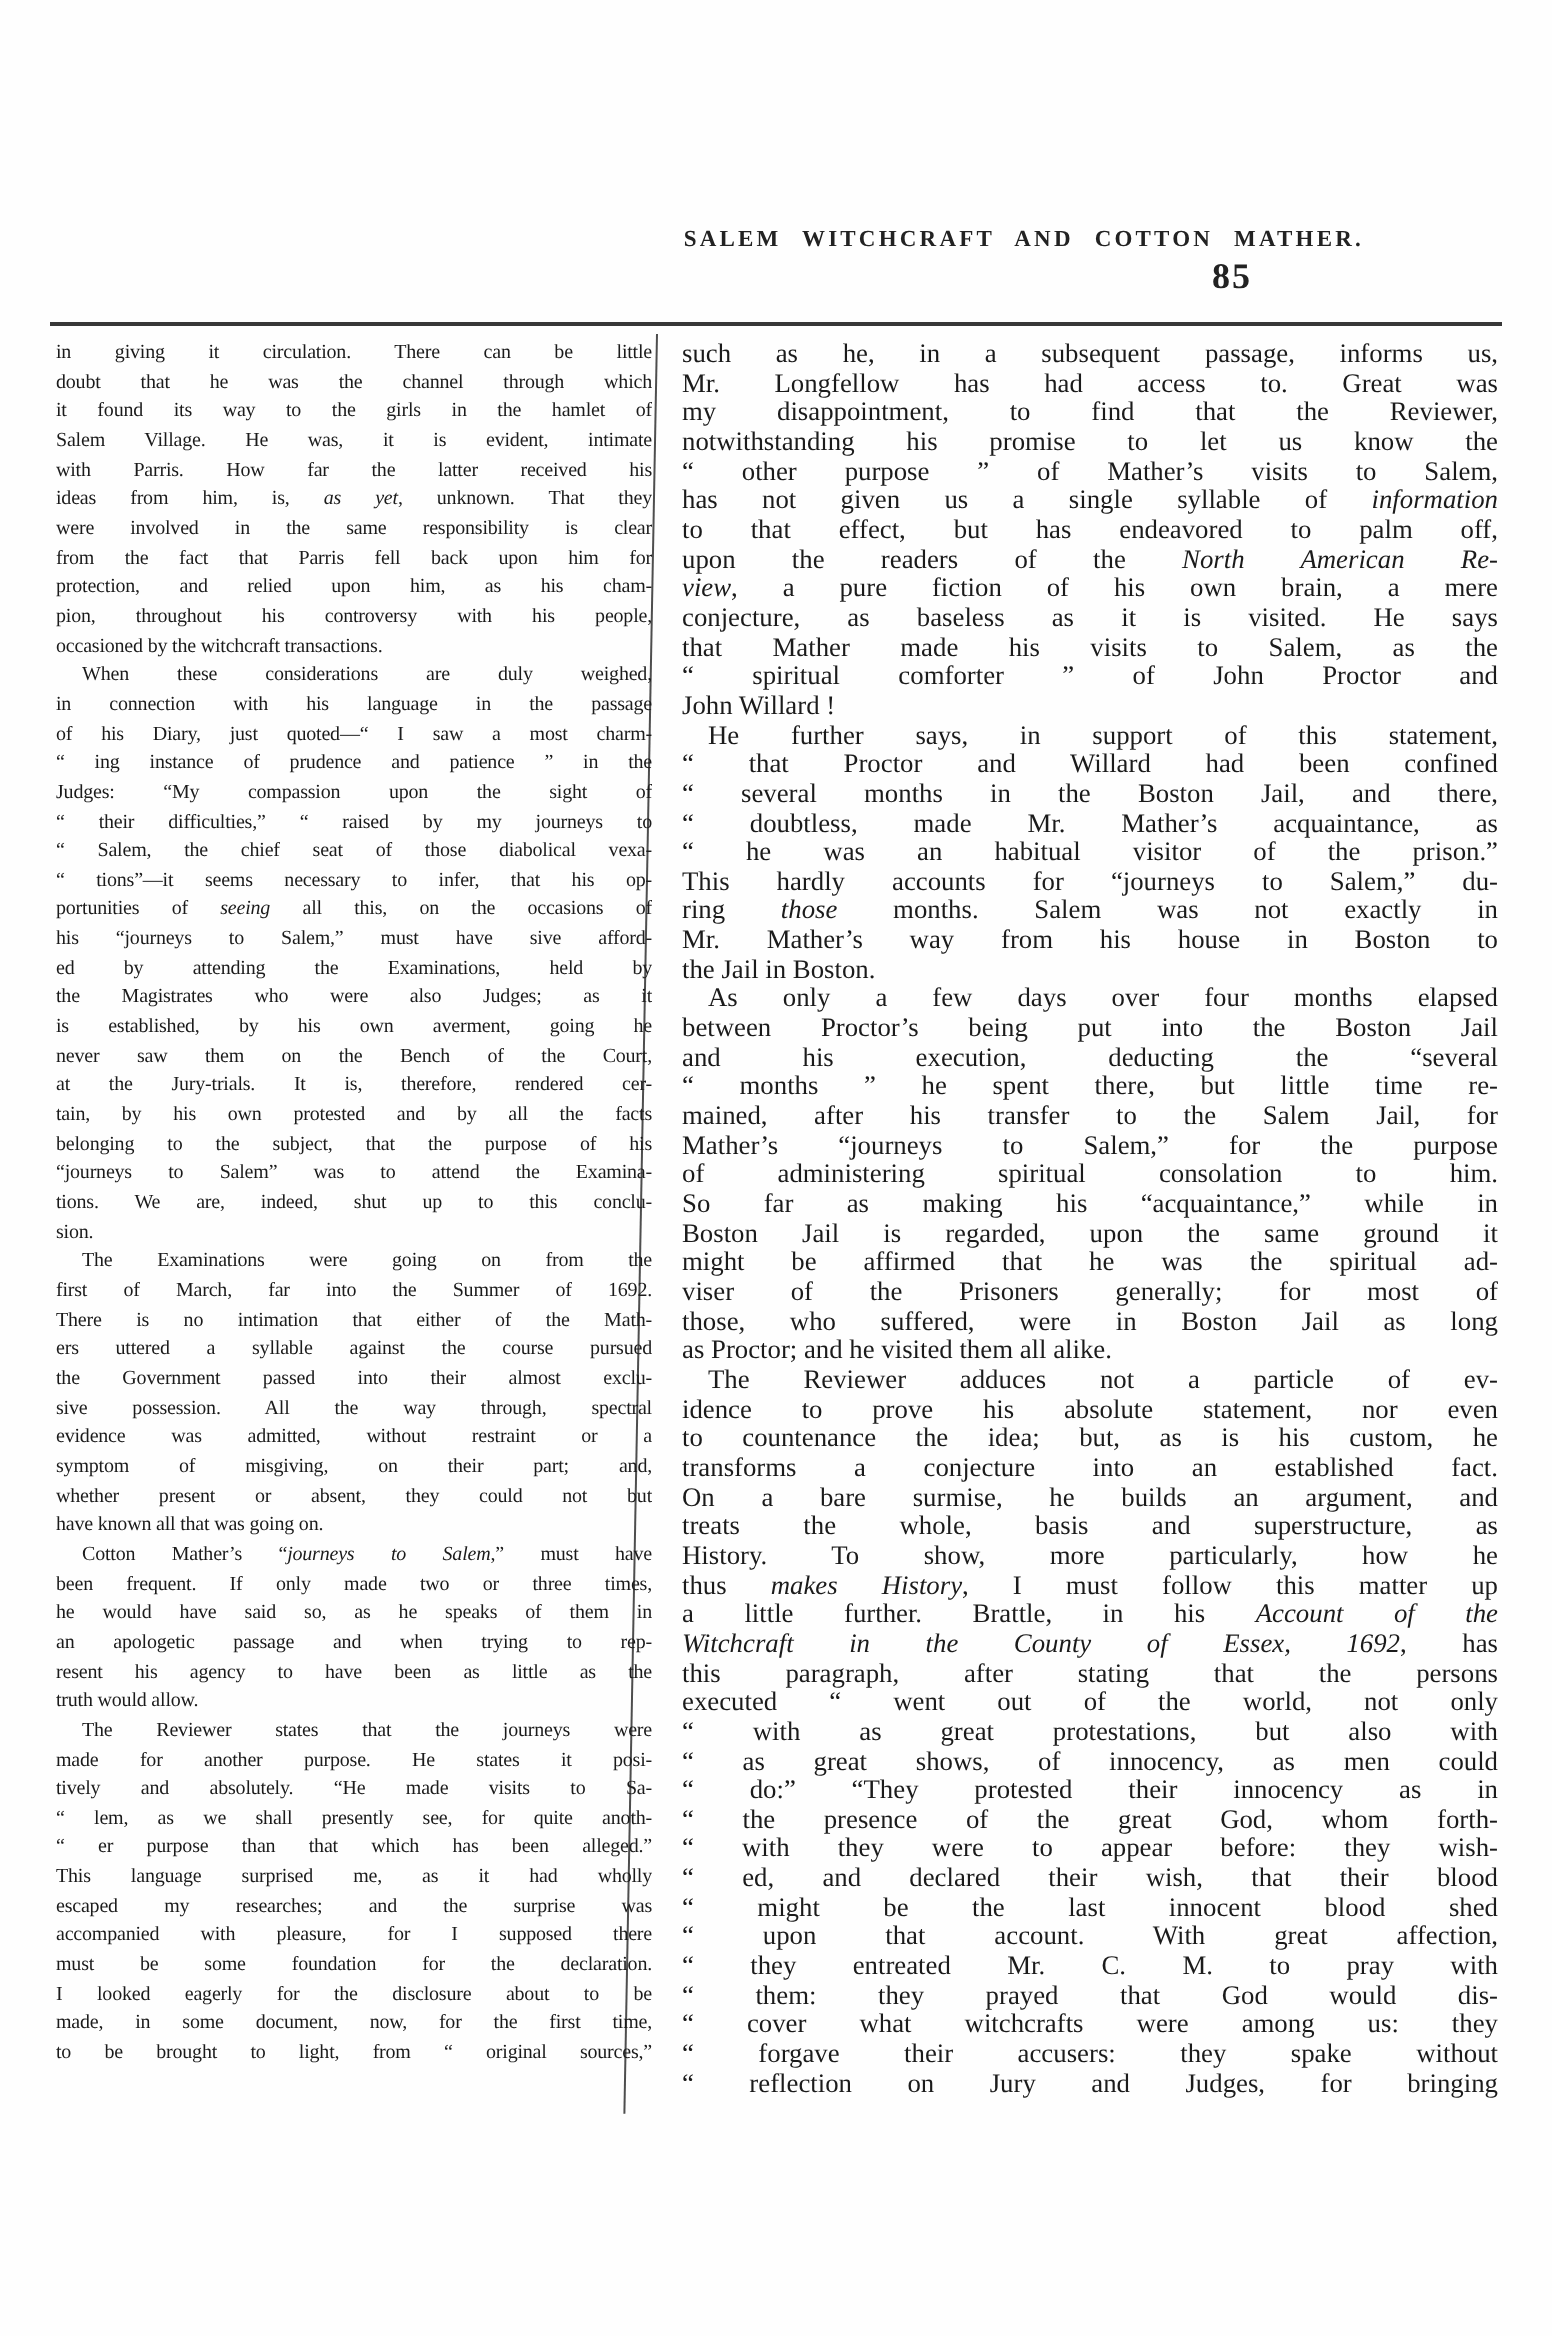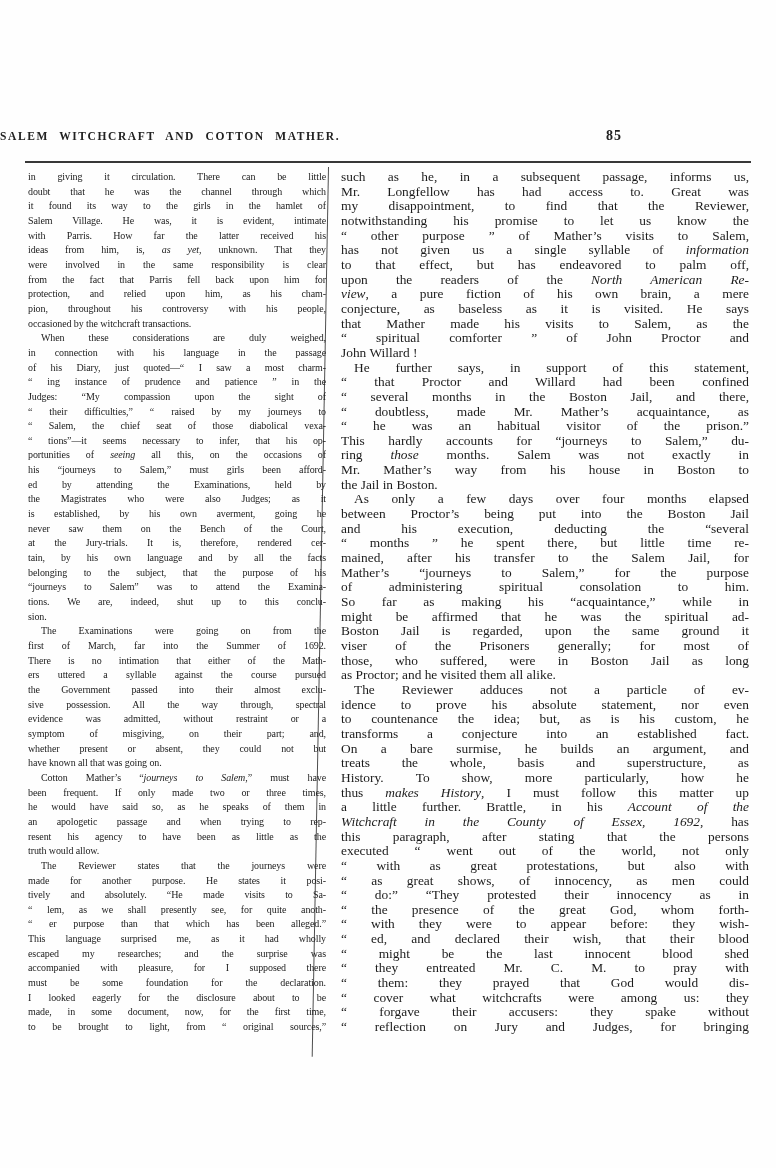--- a/index.html
+++ b/index.html
@@ -6,29 +6,29 @@
   body {
     width: 776px; height: 1168px;
     background: #fefefe;
     position: relative;
     overflow: hidden;
     font-family: "Liberation Serif", "DejaVu Serif", serif;
     color: #1b1b1b;
   }
   .page { position: absolute; inset: 0; }
   .running-head {
-    position: absolute; top: 130px; left: 0; width: 682px;
-    text-align: left;
+    position: absolute; top: 114px; left: 0; width: 682px;
+    text-align: right;
     font-size: 11.5px; font-weight: bold;
     letter-spacing: 1.6px; word-spacing: 6px;
     color: #222;
   }
   .page-number {
     position: absolute; top: 128px; left: 606px;
-    font-size: 14px; font-weight: bold; letter-spacing: 1px;
+    font-size: 18px; font-weight: bold; letter-spacing: 1px;
     color: #222;
   }
   .header-rule {
     position: absolute; top: 161px; left: 25px;
     width: 726px; height: 2.2px;
     background: #383838;
   }
   .column-divider {
     position: absolute; top: 167px; left: 328px;
     width: 1.3px; height: 890px;
@@ -70,27 +70,27 @@
       <div class="line end">occasioned by the witchcraft transactions.</div>
       <div class="line indent">When these considerations are duly weighed,</div>
       <div class="line">in connection with his language in the passage</div>
       <div class="line">of his Diary, just quoted—“ I saw a most charm-</div>
       <div class="line">“ ing instance of prudence and patience ” in the</div>
       <div class="line">Judges:  “My compassion upon the sight of</div>
       <div class="line">“ their difficulties,” “ raised by my journeys to</div>
       <div class="line">“ Salem, the chief seat of those diabolical vexa-</div>
       <div class="line">“ tions”—it seems necessary to infer, that his op-</div>
       <div class="line">portunities of <i>seeing</i> all this, on the occasions of</div>
-      <div class="line">his “journeys to Salem,” must girls been afford-</div>
+      <div class="line">his “journeys to Salem,” must have sive afford-</div>
       <div class="line">ed by attending the Examinations, held by</div>
       <div class="line">the Magistrates who were also Judges; as it</div>
       <div class="line">is established, by his own averment, going he</div>
       <div class="line">never saw them on the Bench of the Court,</div>
       <div class="line">at the Jury-trials.  It is, therefore, rendered cer-</div>
-      <div class="line">tain, by his own language and by all the facts</div>
+      <div class="line">tain, by his own protested and by all the facts</div>
       <div class="line">belonging to the subject, that the purpose of his</div>
       <div class="line">“journeys to Salem” was to attend the Examina-</div>
       <div class="line">tions.  We are, indeed, shut up to this conclu-</div>
       <div class="line end">sion.</div>
       <div class="line indent">The Examinations were going on from the</div>
       <div class="line">first of March, far into the Summer of 1692.</div>
       <div class="line">There is no intimation that either of the Math-</div>
       <div class="line">ers uttered a syllable against the course pursued</div>
       <div class="line">the Government passed into their almost exclu-</div>
       <div class="line">sive possession.  All the way through, spectral</div>
@@ -141,22 +141,22 @@
       <div class="line">Mr. Mather’s way from his house in Boston to</div>
       <div class="line end">the Jail in Boston.</div>
       <div class="line indent">As only a few days over four months elapsed</div>
       <div class="line">between Proctor’s being put into the Boston Jail</div>
       <div class="line">and his execution, deducting the “several</div>
       <div class="line">“ months ” he spent there, but little time re-</div>
       <div class="line">mained, after his transfer to the Salem Jail, for</div>
       <div class="line">Mather’s “journeys to Salem,” for the purpose</div>
       <div class="line">of administering spiritual consolation to him.</div>
       <div class="line">So far as making his “acquaintance,” while in</div>
+      <div class="line">Boston Jail is regarded, upon the same ground it</div>
       <div class="line">might be affirmed that he was the spiritual ad-</div>
-      <div class="line">Boston Jail is regarded, upon the same ground it</div>
       <div class="line">viser of the Prisoners generally; for most of</div>
       <div class="line">those, who suffered, were in Boston Jail as long</div>
       <div class="line end">as Proctor; and he visited them all alike.</div>
       <div class="line indent">The Reviewer adduces not a particle of ev-</div>
       <div class="line">idence to prove his absolute statement, nor even</div>
       <div class="line">to countenance the idea; but, as is his custom, he</div>
       <div class="line">transforms a conjecture into an established fact.</div>
       <div class="line">On a bare surmise, he builds an argument, and</div>
       <div class="line">treats the whole, basis and superstructure, as</div>
       <div class="line">History.  To show, more particularly, how he</div>
@@ -165,19 +165,20 @@
       <div class="line"><i>Witchcraft in the County of Essex, 1692</i>, has</div>
       <div class="line">this paragraph, after stating that the persons</div>
       <div class="line">executed “ went out of the world, not only</div>
       <div class="line">“ with as great protestations, but also with</div>
       <div class="line">“ as great shows, of innocency, as men could</div>
       <div class="line">“ do:”  “They protested their innocency as in</div>
       <div class="line">“ the presence of the great God, whom forth-</div>
       <div class="line">“ with they were to appear before: they wish-</div>
       <div class="line">“ ed, and declared their wish, that their blood</div>
       <div class="line">“ might be the last innocent blood shed</div>
+      <div class="line">“ upon that account.  With great affection,</div>
       <div class="line">“ they entreated Mr. C. M. to pray with</div>
       <div class="line">“ them: they prayed that God would dis-</div>
       <div class="line">“ cover what witchcrafts were among us: they</div>
       <div class="line">“ forgave their accusers: they spake without</div>
       <div class="line">“ reflection on Jury and Judges, for bringing</div>
     </div>
 </div>
 
 </body></html>

